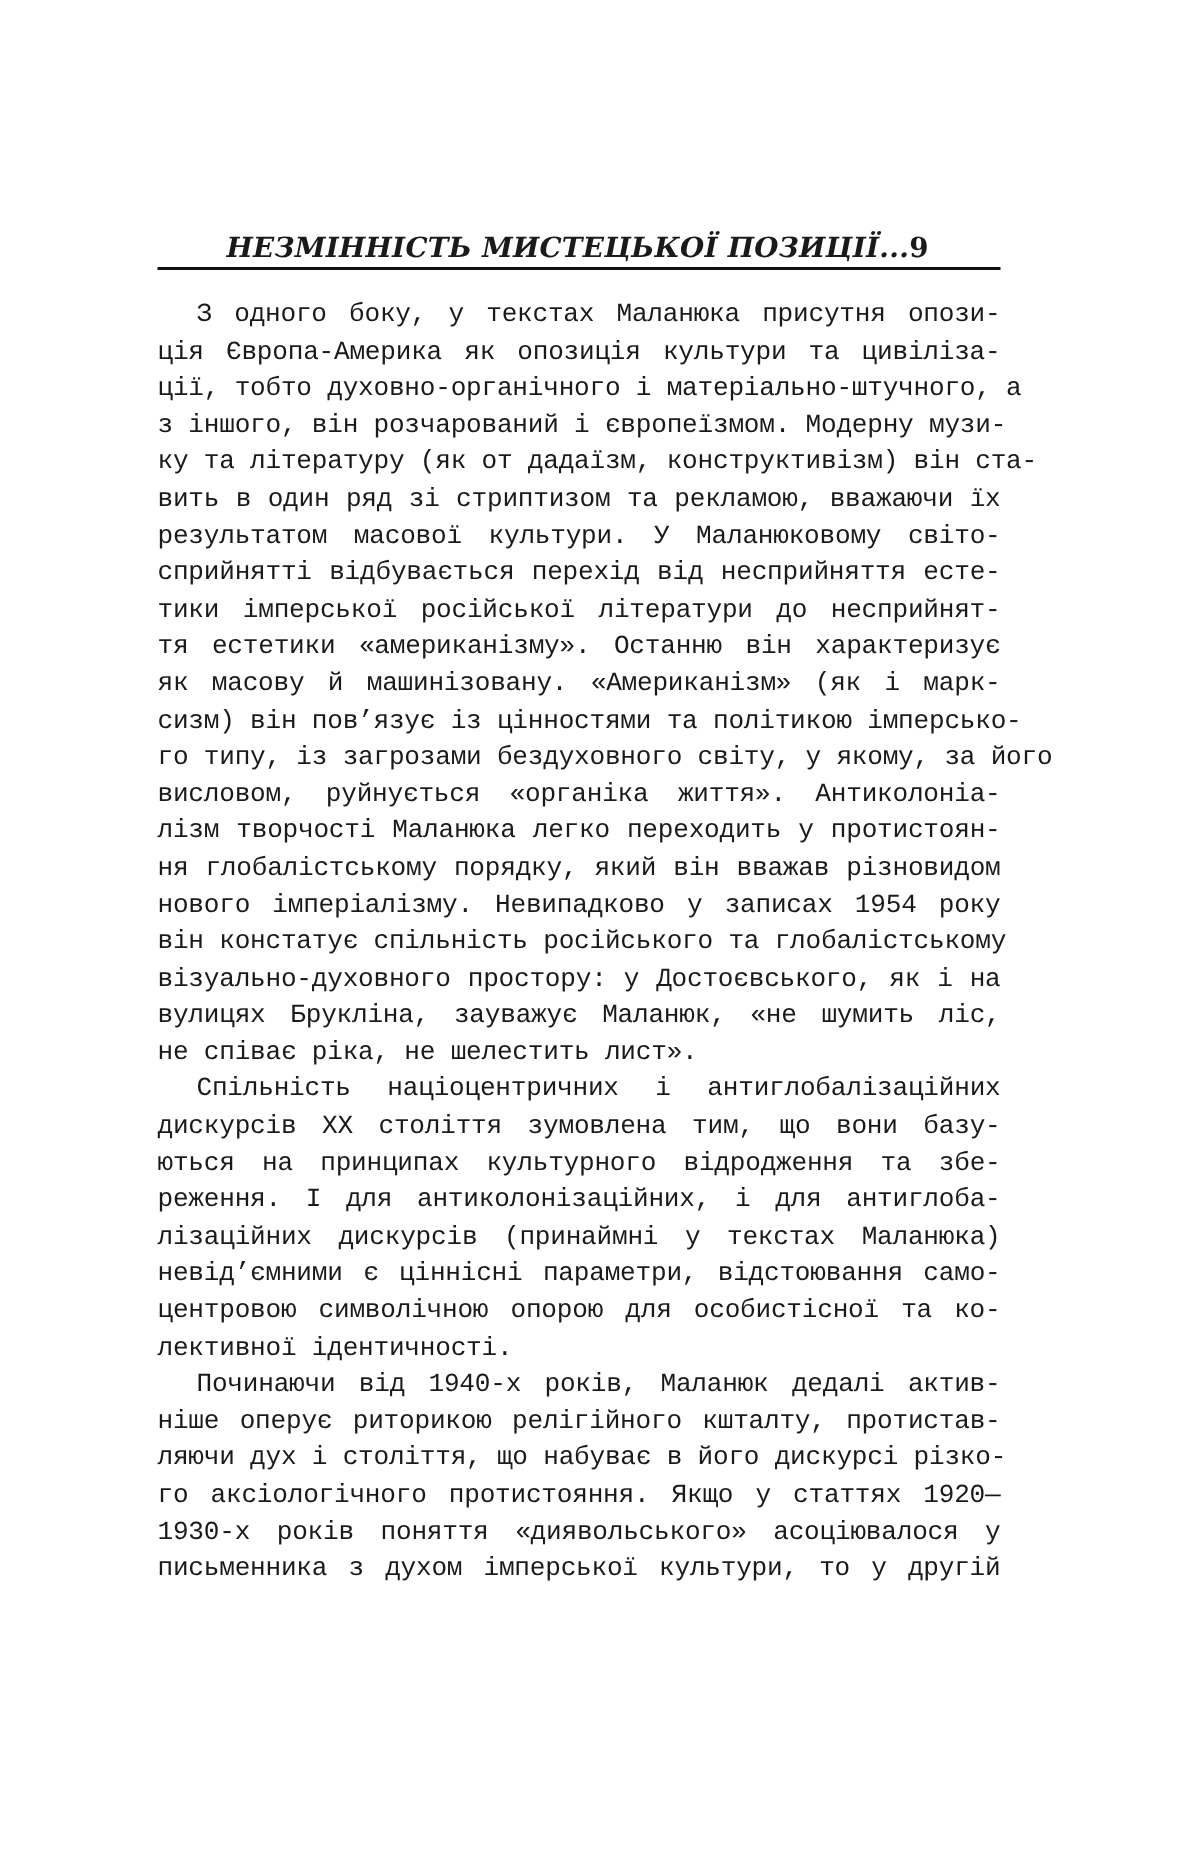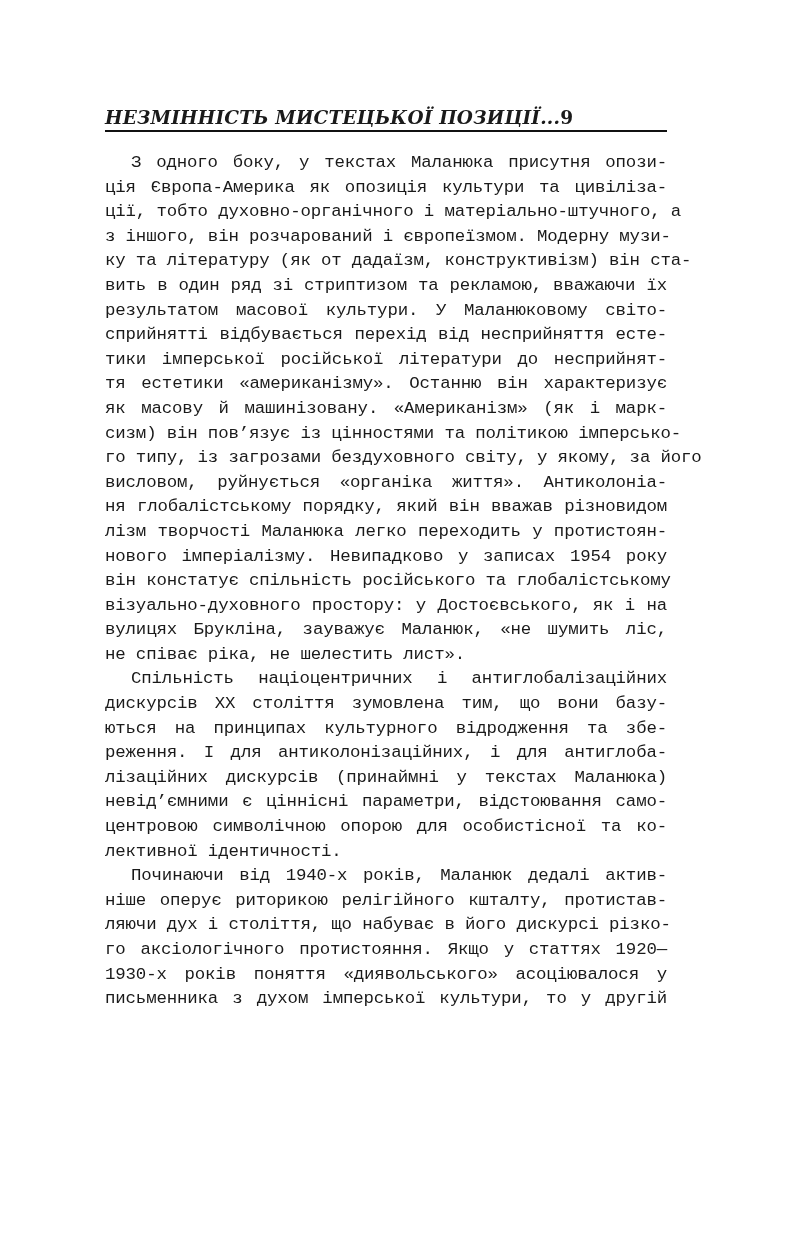--- a/index.html
+++ b/index.html
@@ -16,25 +16,26 @@
       font-family: "DejaVu Serif", "Liberation Serif", serif;
     }
     .page {
       position: absolute;
       left: 105px;
       top: 100px;
       width: 562px;
     }
     .running-head {
       display: flex;
-      justify-content: flex-start;
+      justify-content: center;
       align-items: flex-end;
       height: 28px;
       border-bottom: 2px solid #111;
       padding-bottom: 2px;
+      margin-top: 48px;
     }
     .running-title {
       font-family: "DejaVu Serif", serif;
       font-style: italic;
       font-weight: bold;
       font-size: 18.5px;
       letter-spacing: 0.2px;
       white-space: nowrap;
     }
     .page-number {
@@ -87,22 +88,22 @@
         <span class="line">ку та літературу (як от дадаїзм, конструктивізм) він ста-</span>
         <span class="line">вить в один ряд зі стриптизом та рекламою, вважаючи їх</span>
         <span class="line">результатом масової культури. У Маланюковому світо-</span>
         <span class="line">сприйнятті відбувається перехід від несприйняття есте-</span>
         <span class="line">тики імперської російської літератури до несприйнят-</span>
         <span class="line">тя естетики «американізму». Останню він характеризує</span>
         <span class="line">як масову й машинізовану. «Американізм» (як і марк-</span>
         <span class="line">сизм) він пов’язує із цінностями та політикою імперсько-</span>
         <span class="line">го типу, із загрозами бездуховного світу, у якому, за його</span>
         <span class="line">висловом, руйнується «органіка життя». Антиколоніа-</span>
+        <span class="line">лізм творчості Маланюка легко переходить у протистоян-</span>
         <span class="line">ня глобалістському порядку, який він вважав різновидом</span>
-        <span class="line">лізм творчості Маланюка легко переходить у протистоян-</span>
         <span class="line">нового імперіалізму. Невипадково у записах 1954 року</span>
         <span class="line">він констатує спільність російського та глобалістському</span>
         <span class="line">візуально-духовного простору: у Достоєвського, як і на</span>
         <span class="line">вулицях Брукліна, зауважує Маланюк, «не шумить ліс,</span>
         <span class="line last">не співає ріка, не шелестить лист».</span>
       </div>
     <div class="para">
         <span class="line indent">Спільність націоцентричних і антиглобалізаційних</span>
         <span class="line">дискурсів ХХ століття зумовлена тим, що вони базу-</span>
         <span class="line">ються на принципах культурного відродження та збе-</span>

